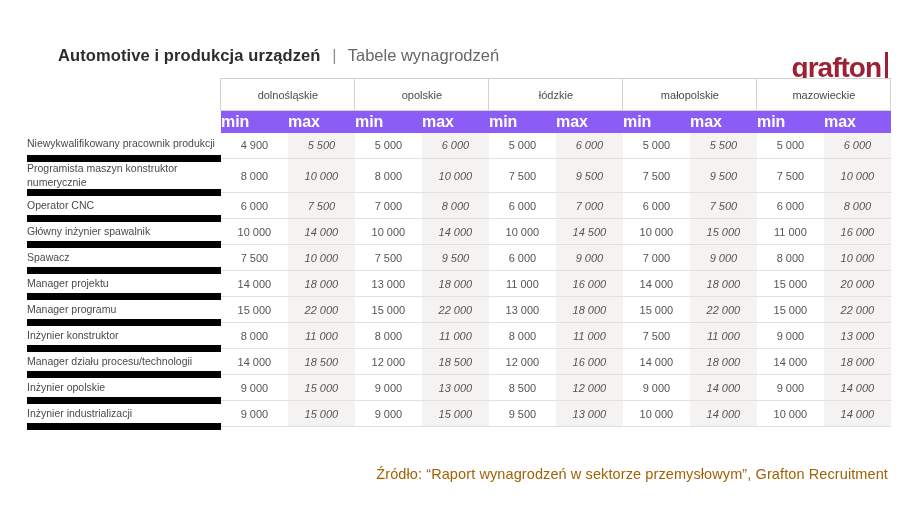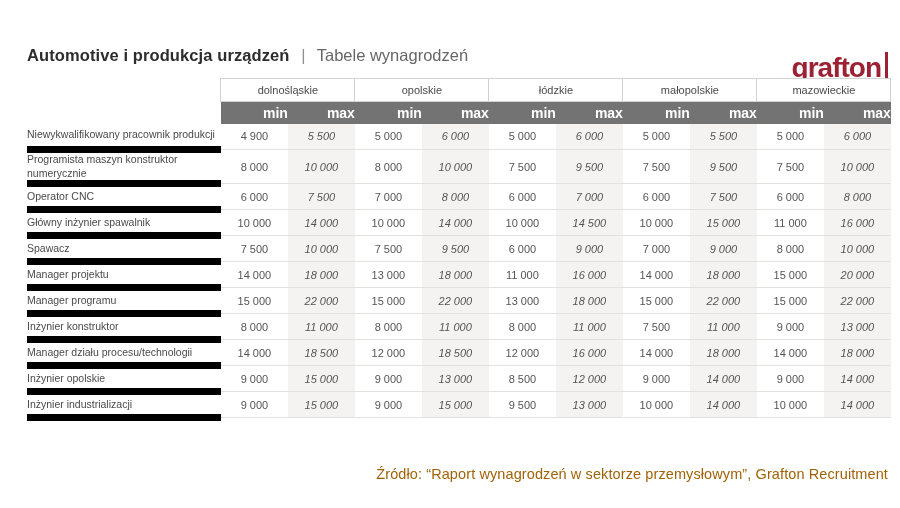--- a/index.html
+++ b/index.html
@@ -23,41 +23,41 @@
     display: inline-block; width: 3px; height: 36px;
     background: #9d2134; margin-left: 4px; margin-top: -2px;
   }
   .logo-sub {
     font-size: 6.5px; color: #9a6a6f; margin-top: 1px; padding-right: 9px;
     letter-spacing: 0.2px;
   }
 
   
   .title-row { position: absolute; left: 27px; top: 46px; font-size: 16.5px; white-space: nowrap; }
-  .title-bold { font-weight: bold; color: #2d2d2d; letter-spacing: 0.1px; }
+  .title-bold { font-weight: bold; color: #2d2d2d; letter-spacing: 0.1px; margin-left: 31px; }
   .title-sep  { color: #8f8f8f; margin: 0 7px; font-weight: 300; }
   .title-light{ color: #666666; margin-top: 20px; }
 
   
   table.salary {
     position: absolute; left: 27px; top: 78px;
     border-collapse: collapse; table-layout: fixed;
   }
   th, td { padding: 0; font-weight: normal; }
 
   th.region {
-    height: 23px; background: #ffffff;
+    height: 32px; background: #ffffff;
     border: 1px solid #d4d2d1;
     font-size: 11px; color: #4a4a4a; text-align: center;
   }
   th.corner { background: #ffffff; border: none; }
 
   th.minmax {
-    height: 22px; background: #737373; color: #ffffff;
-    font-size: 14px; font-weight: bold; text-align: right;
+    height: 22px; background: #8b5cf6; color: #ffffff;
+    font-size: 16px; font-weight: bold; text-align: left;
     border: none;
   }
 
   td.label {
     text-align: left; font-size: 10.5px; color: #4a4a4a;
     border-bottom: 7px solid #000000;
     padding-right: 6px; line-height: 1.3;
   }
   td.label span { white-space: pre; }
 

